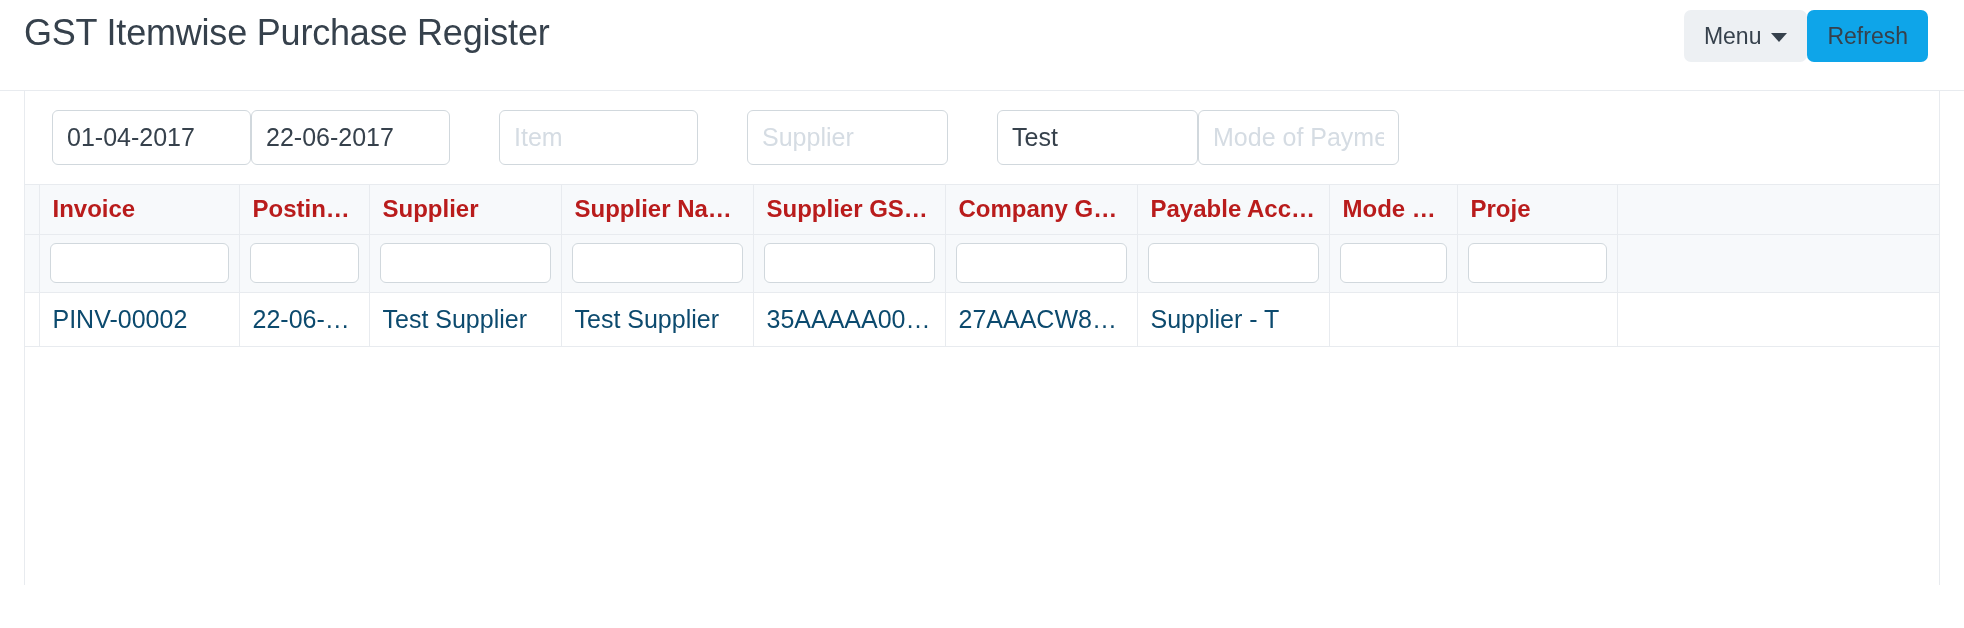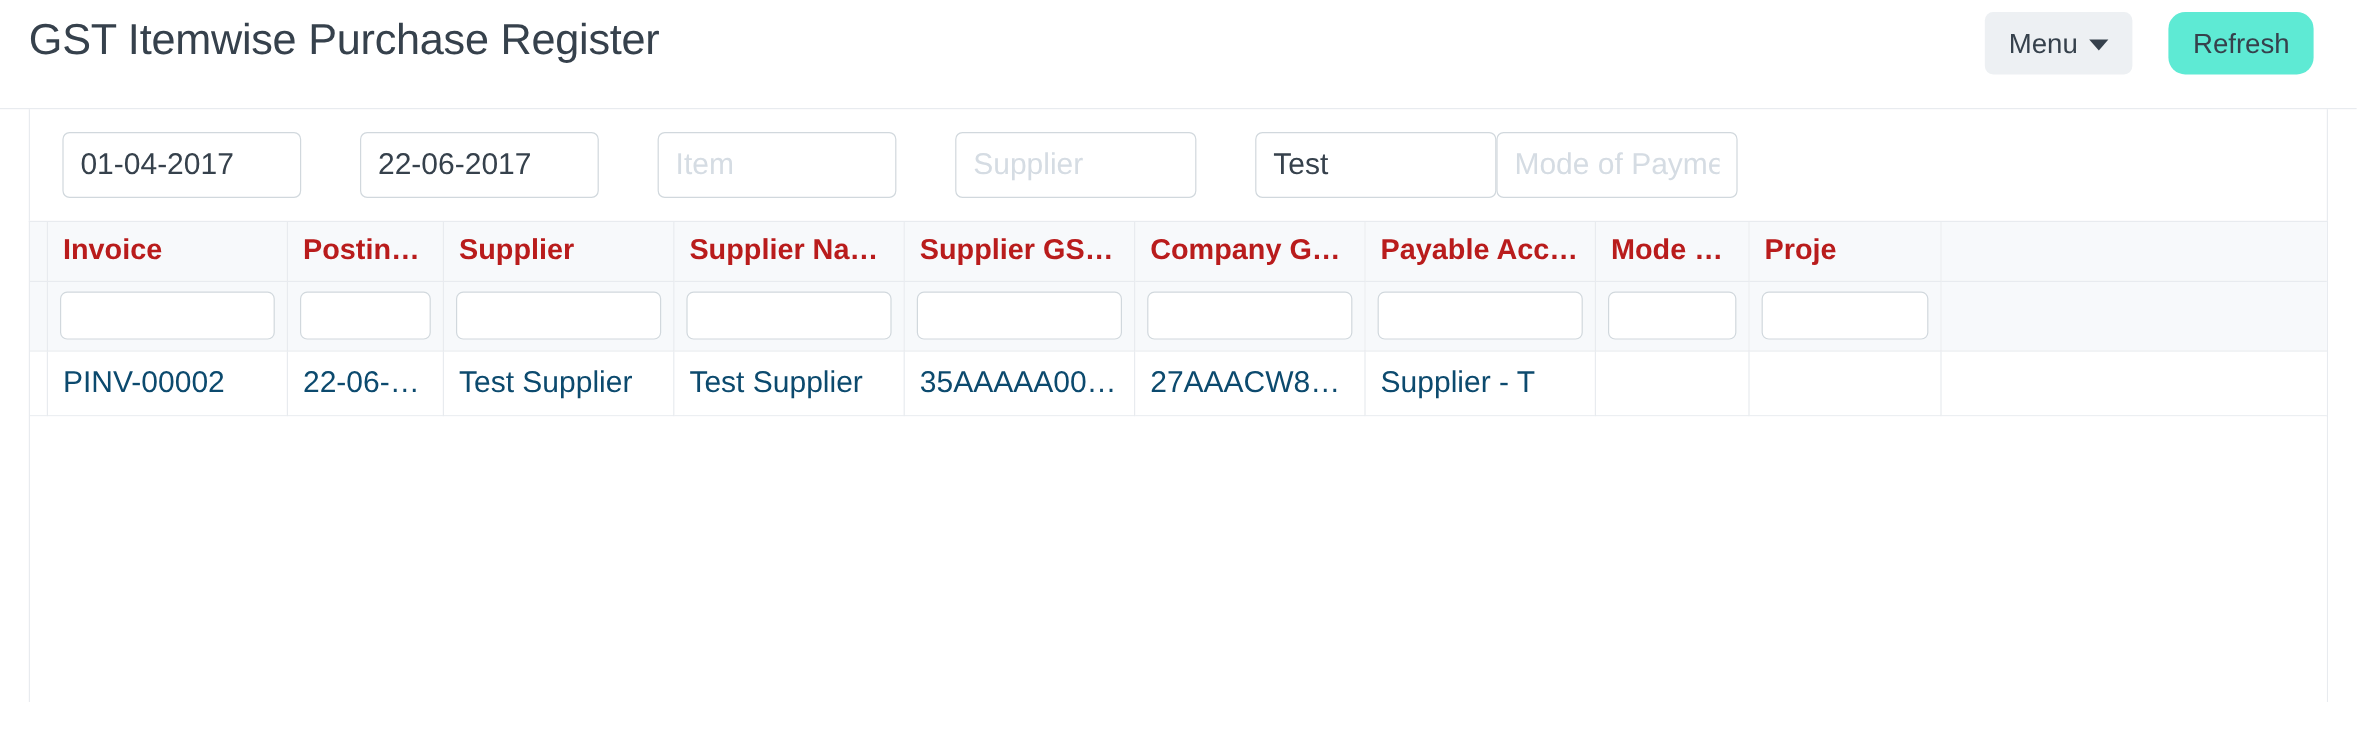--- a/index.html
+++ b/index.html
@@ -34,38 +34,38 @@
     color: #36414c;
     letter-spacing: -0.2px;
     white-space: nowrap;
   }
   .head-actions {
     position: absolute;
     right: 36px;
     top: 10px;
     display: flex;
     align-items: center;
-    gap: 30px;
+    gap: 0;
   }
   .btn {
     border: none;
     border-radius: 7px;
     font-family: "Liberation Sans", sans-serif;
     font-size: 23px;
     color: #36414c;
     padding: 0 20px;
     height: 52px;
     display: flex;
     align-items: center;
     gap: 10px;
     cursor: pointer;
     white-space: nowrap;
   }
   .btn-menu { background: #edf0f3; }
-  .btn-refresh { background: #5eead4; border-radius: 14px; }
+  .btn-refresh { background: #0ea5e9; }
   .caret {
     width: 0; height: 0;
     border-left: 8px solid transparent;
     border-right: 8px solid transparent;
     border-top: 9px solid #36414c;
     display: inline-block;
     margin-top: 3px;
   }
 
   
@@ -90,21 +90,21 @@
     background: #ffffff;
     font-family: "Liberation Sans", sans-serif;
     font-size: 25px;
     color: #36414c;
     padding: 0 14px;
     outline: none;
     display: flex;
     align-items: center;
   }
   .filter-field::placeholder { color: #d5dce3; }
-  .f-date { width: 199px; margin-right: 49px; }
+  .f-date { width: 199px; }
   .f-date2 { width: 199px; margin-right: 49px; }
   .f-item { width: 199px; margin-right: 49px; }
   .f-supplier { width: 201px; margin-right: 49px; }
   .f-company { width: 201px; }
   .f-mop { width: 201px; }
 
   
   .table-wrap {
     position: relative;
     margin: 0 24px;

